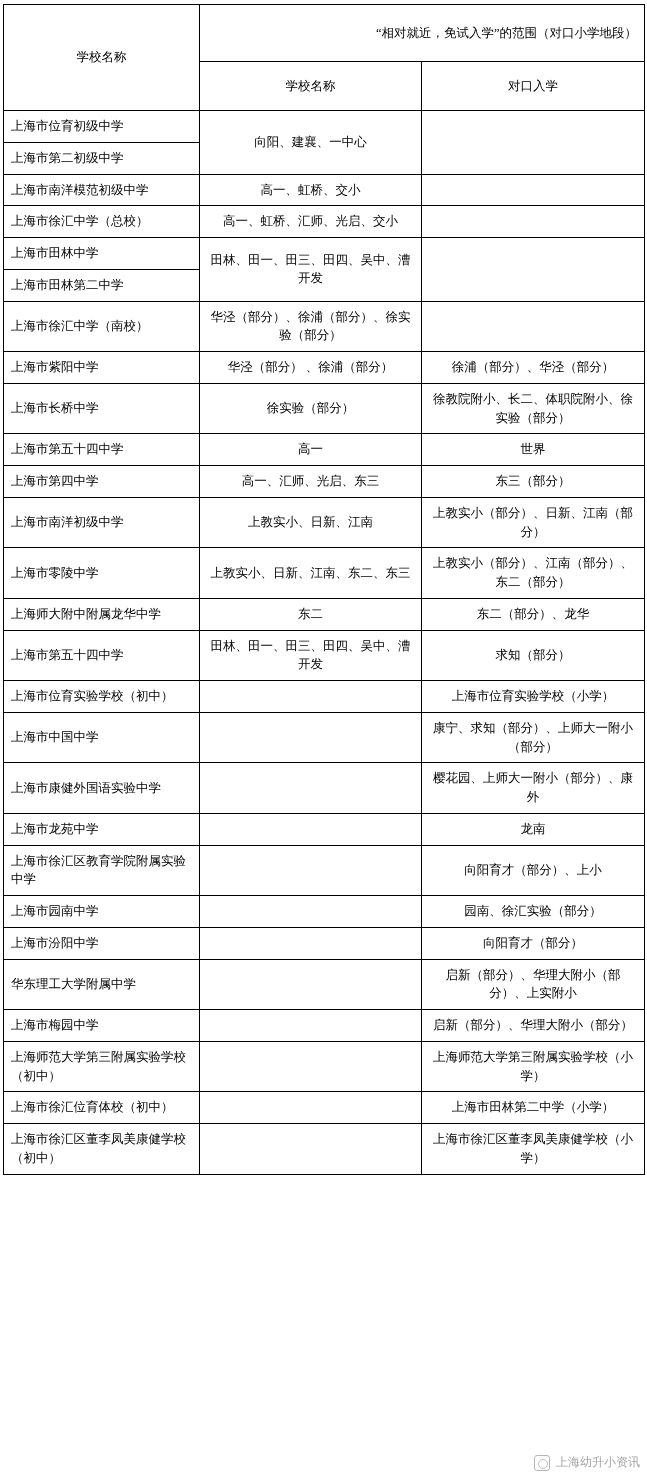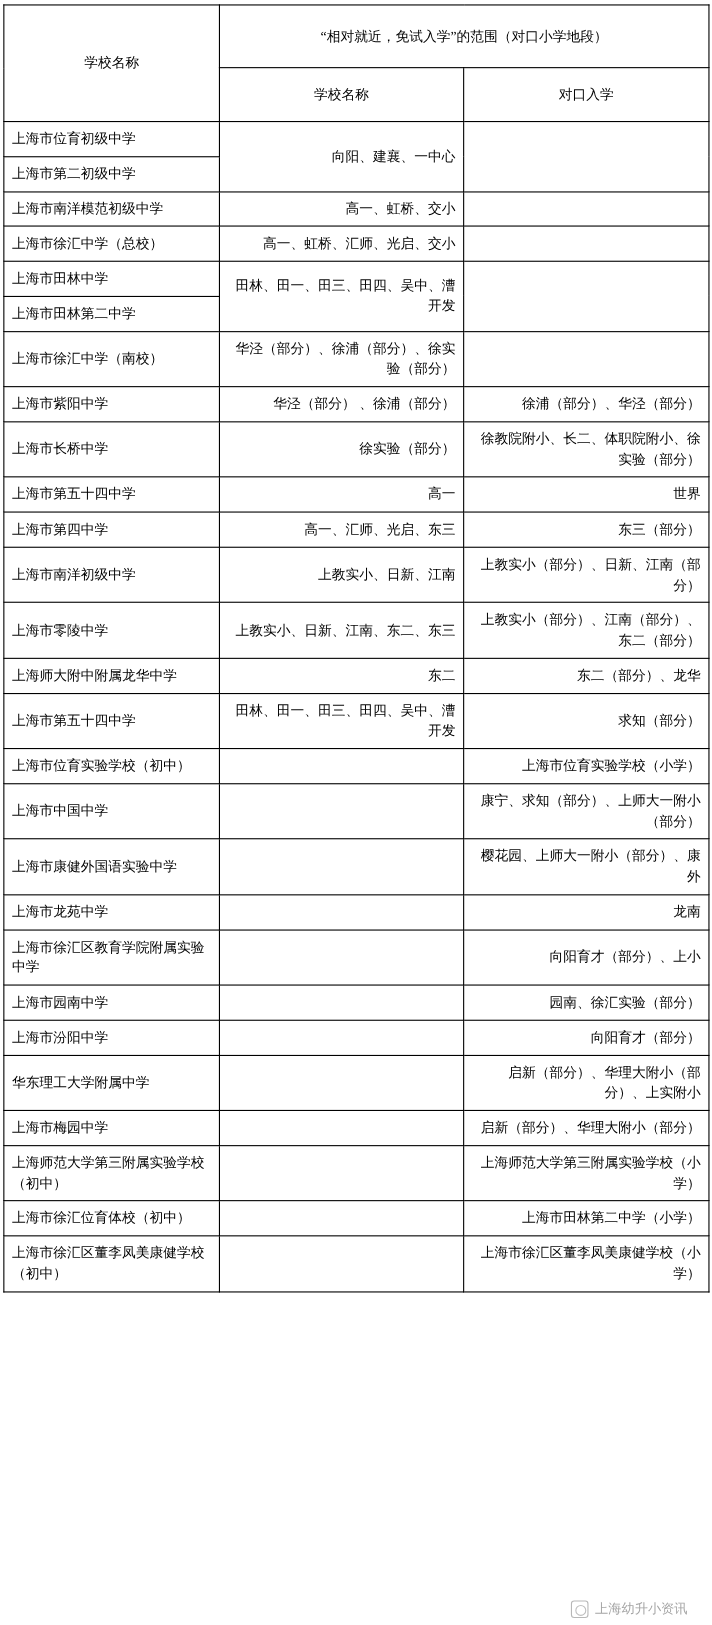--- a/index.html
+++ b/index.html
@@ -31,42 +31,42 @@
     padding: 6px 7px;
     font-size: 12.5px;
     line-height: 1.5;
     font-weight: normal;
     word-break: break-all;
   }
   th.head-school {
     font-size: 14px;
   }
   th.head-span {
-    text-align: center;
+    text-align: right;
     font-size: 14px;
     margin-top: 28px;
   }
   th.head-sub {
     text-align: center;
     font-size: 13px;
   }
   td.col-school {
     text-align: left;
     font-size: 12.5px;
   }
   td.col-lottery, td.col-direct {
-    text-align: right;
+    text-align: center;
     font-size: 12.5px;
   }
   td.empty-cell {
     padding: 0;
   }
   .watermark {
     position: absolute;
-    right: 22px;
+    right: 7px;
     bottom: 6px;
     display: flex;
     align-items: center;
     gap: 6px;
     font-family: "Liberation Sans", sans-serif;
     font-size: 12px;
     color: #9a9a9a;
     opacity: 0.9;
   }
   .watermark .wm-mark {

